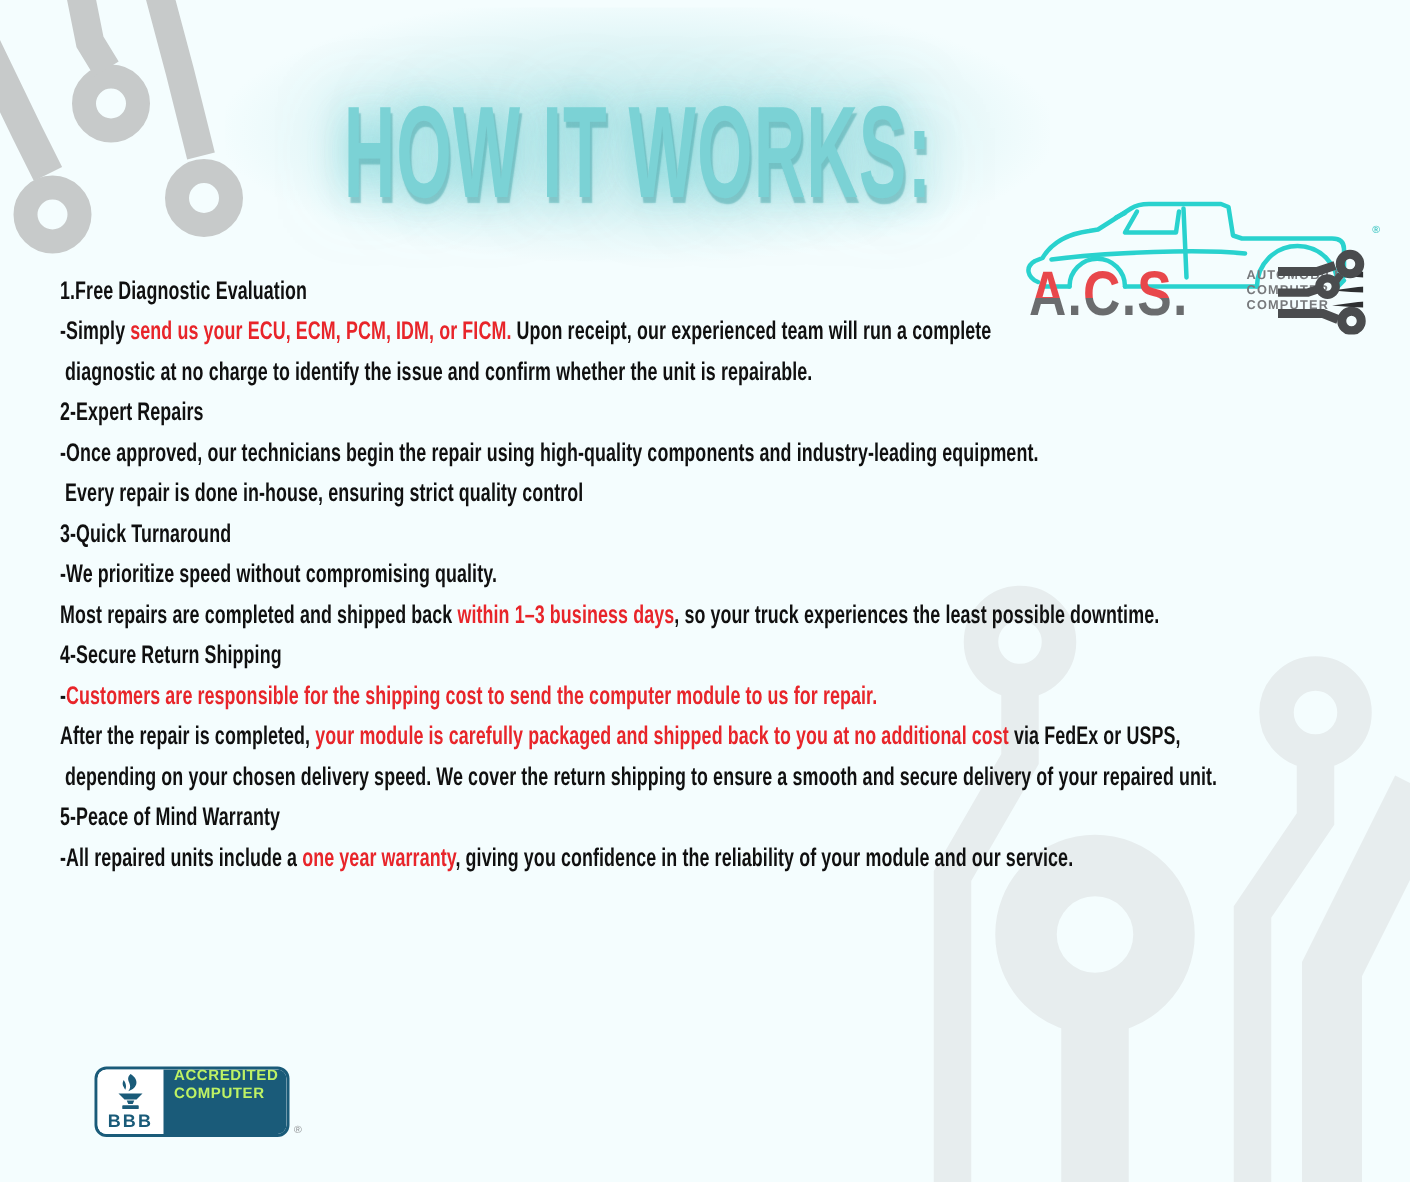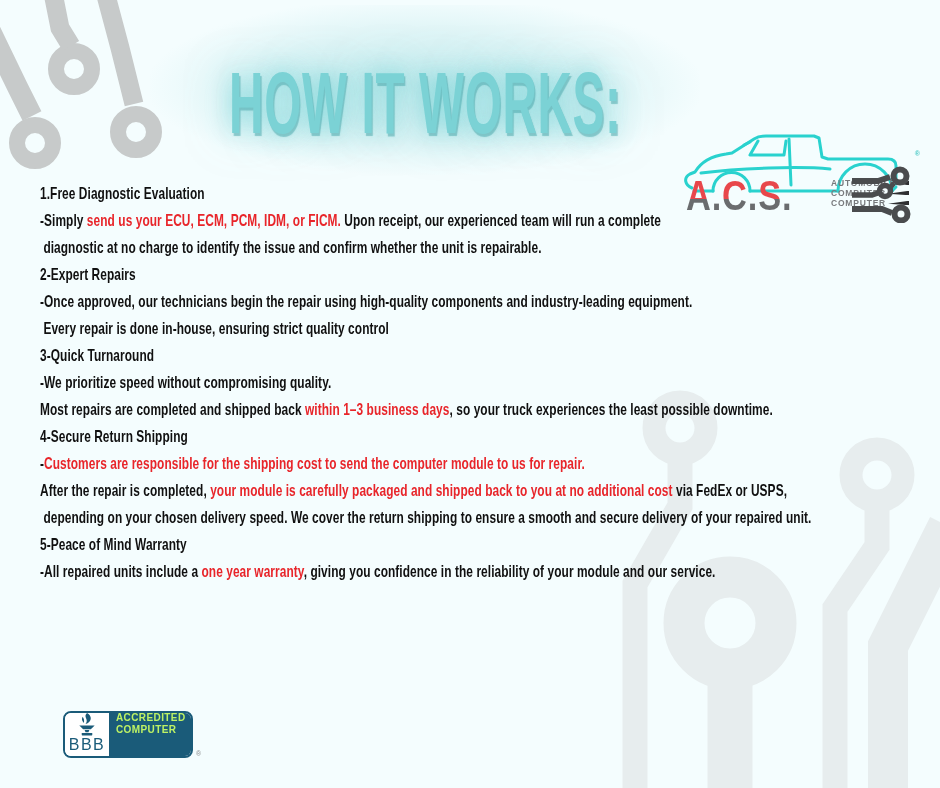--- a/index.html
+++ b/index.html
@@ -61,21 +61,21 @@
   .steps .line{height:27px;}
   .steps .red{color:var(--c-red);}
 
   
   .bbb{
     position:absolute;left:63px;top:711px;width:130px;height:47px;
     display:flex;border:2px solid var(--c-bbb);border-radius:8px;overflow:hidden;background:#fff;
   }
   .bbb-left{width:44px;background:#fff;display:flex;flex-direction:column;align-items:center;justify-content:flex-end;padding-bottom:3px;}
   .bbb-left svg{margin-bottom:1px;}
-  .bbb-abbr{color:var(--c-bbb);font-weight:400;font-size:16px;letter-spacing:1.5px;line-height:1;text-align:right;}
+  .bbb-abbr{color:var(--c-bbb);font-weight:700;font-size:12px;letter-spacing:1.5px;line-height:1;text-align:right;}
   .bbb-right{flex:1;background:var(--c-bbb);color:#bef264;display:flex;flex-direction:column;justify-content:flex-start;padding-left:7px;gap:2px;}
   .bbb-right span{font-size:10px;font-weight:700;letter-spacing:0.4px;line-height:1;}
   .bbb-reg{position:absolute;left:196px;top:750px;font-size:7px;color:#8a8c8e;}
 </style>
 </head>
 <body>
 
 <svg class="circuit-tl" viewBox="0 0 170 210">
   <g stroke="#c7caca" fill="none">
     <circle cx="74" cy="69" r="18" stroke-width="16"></circle>

